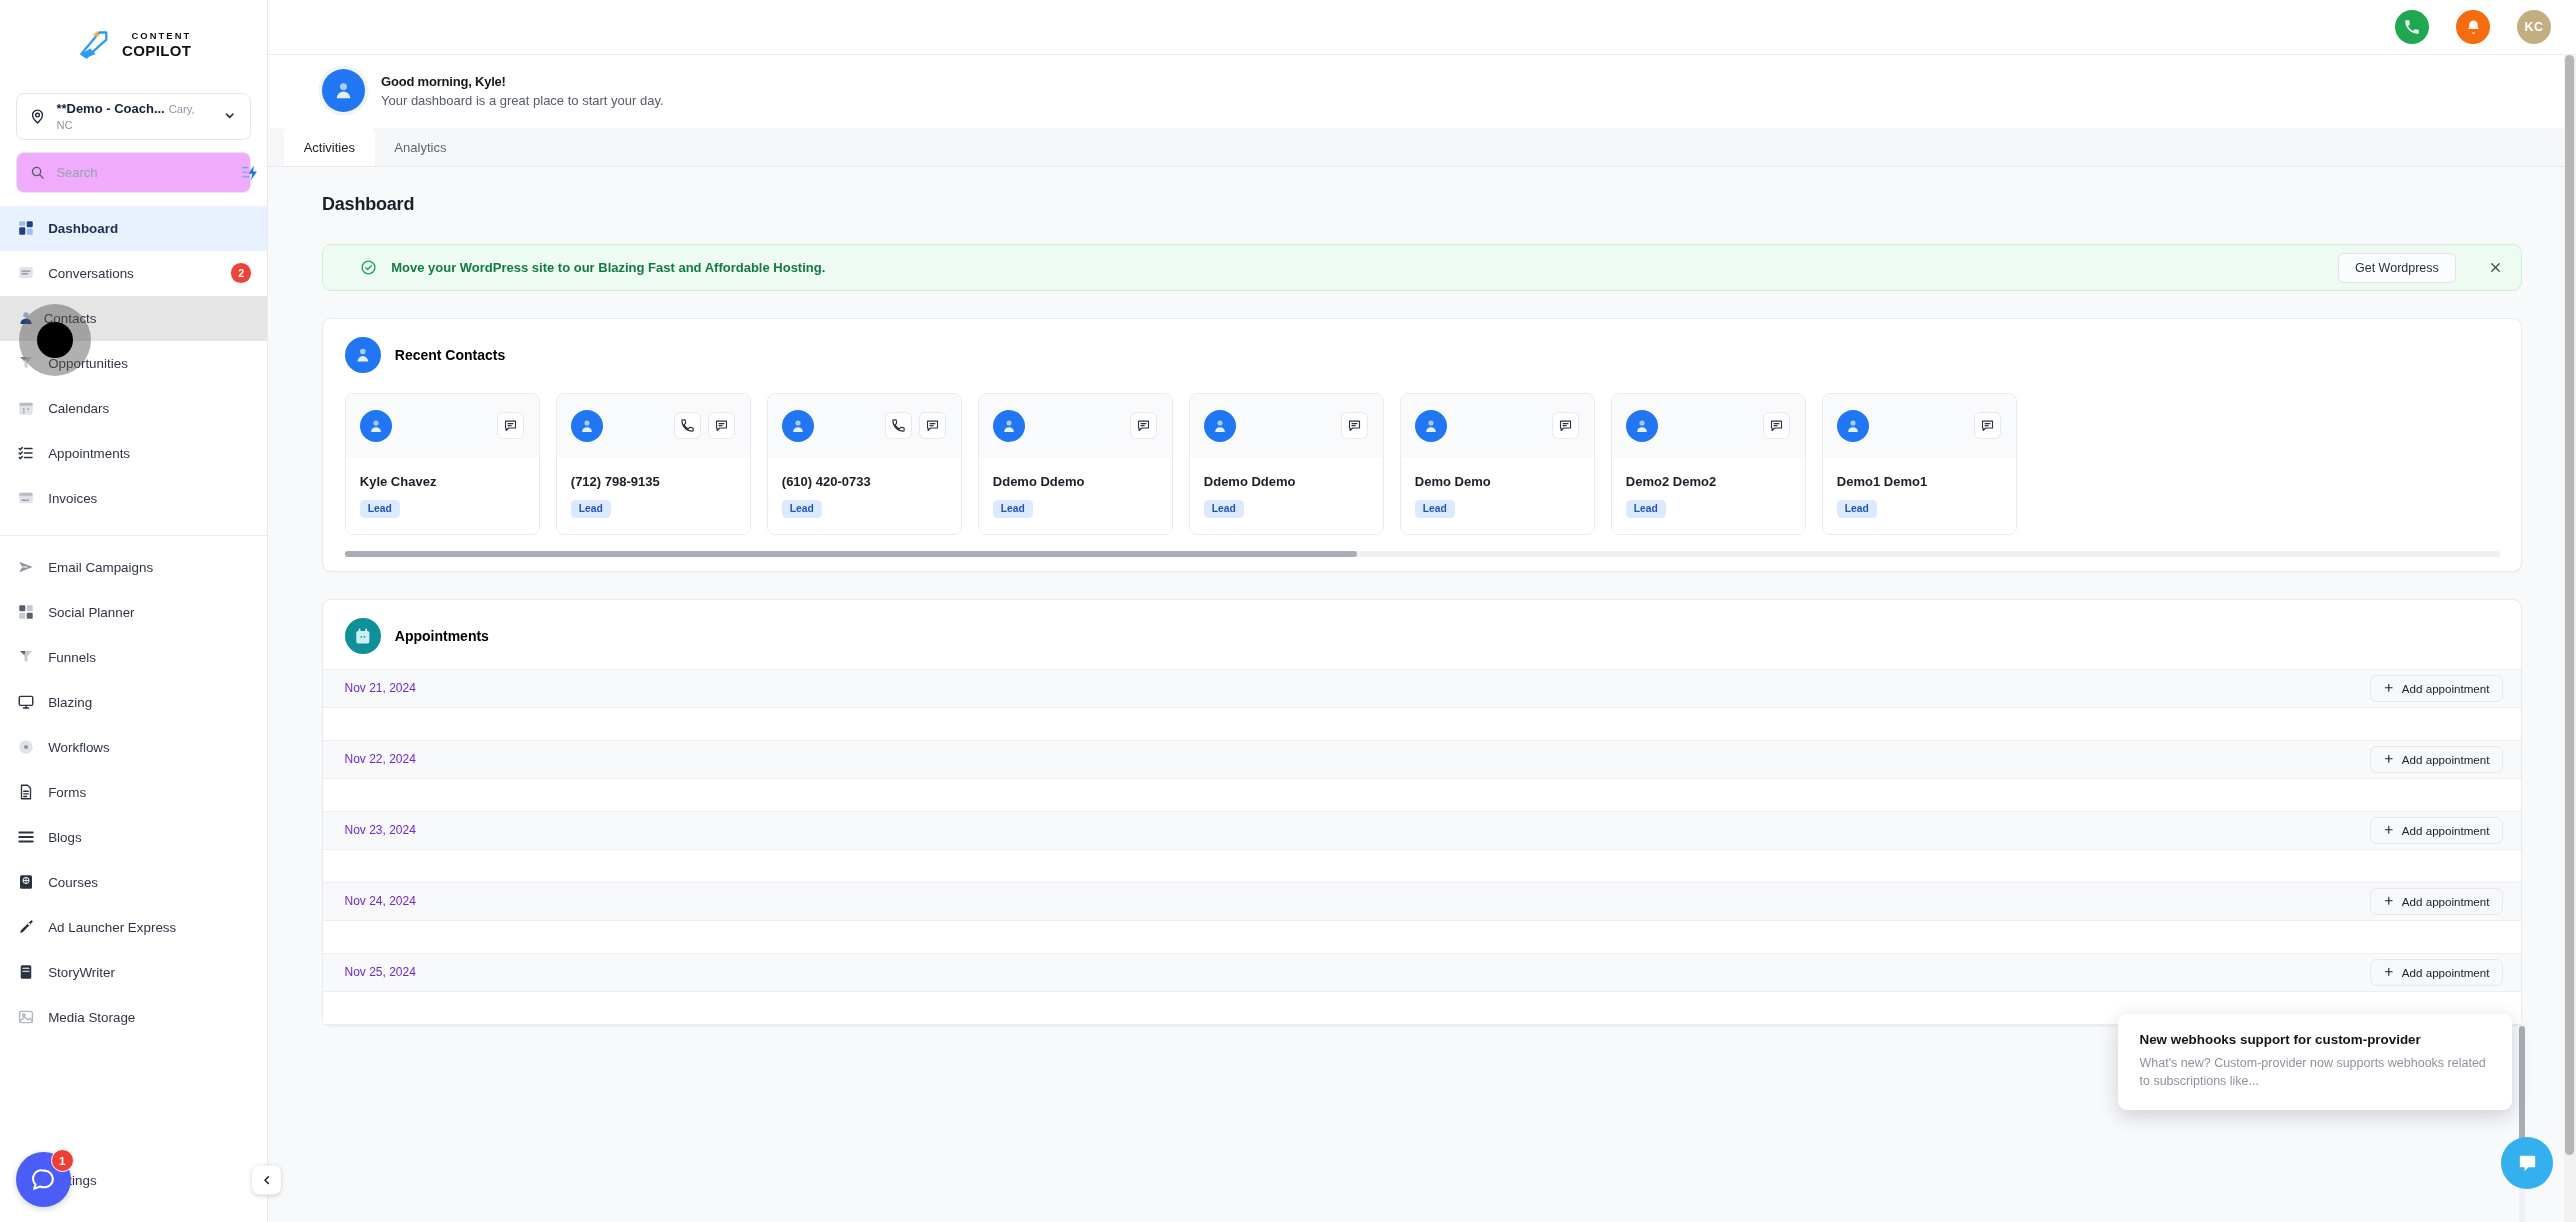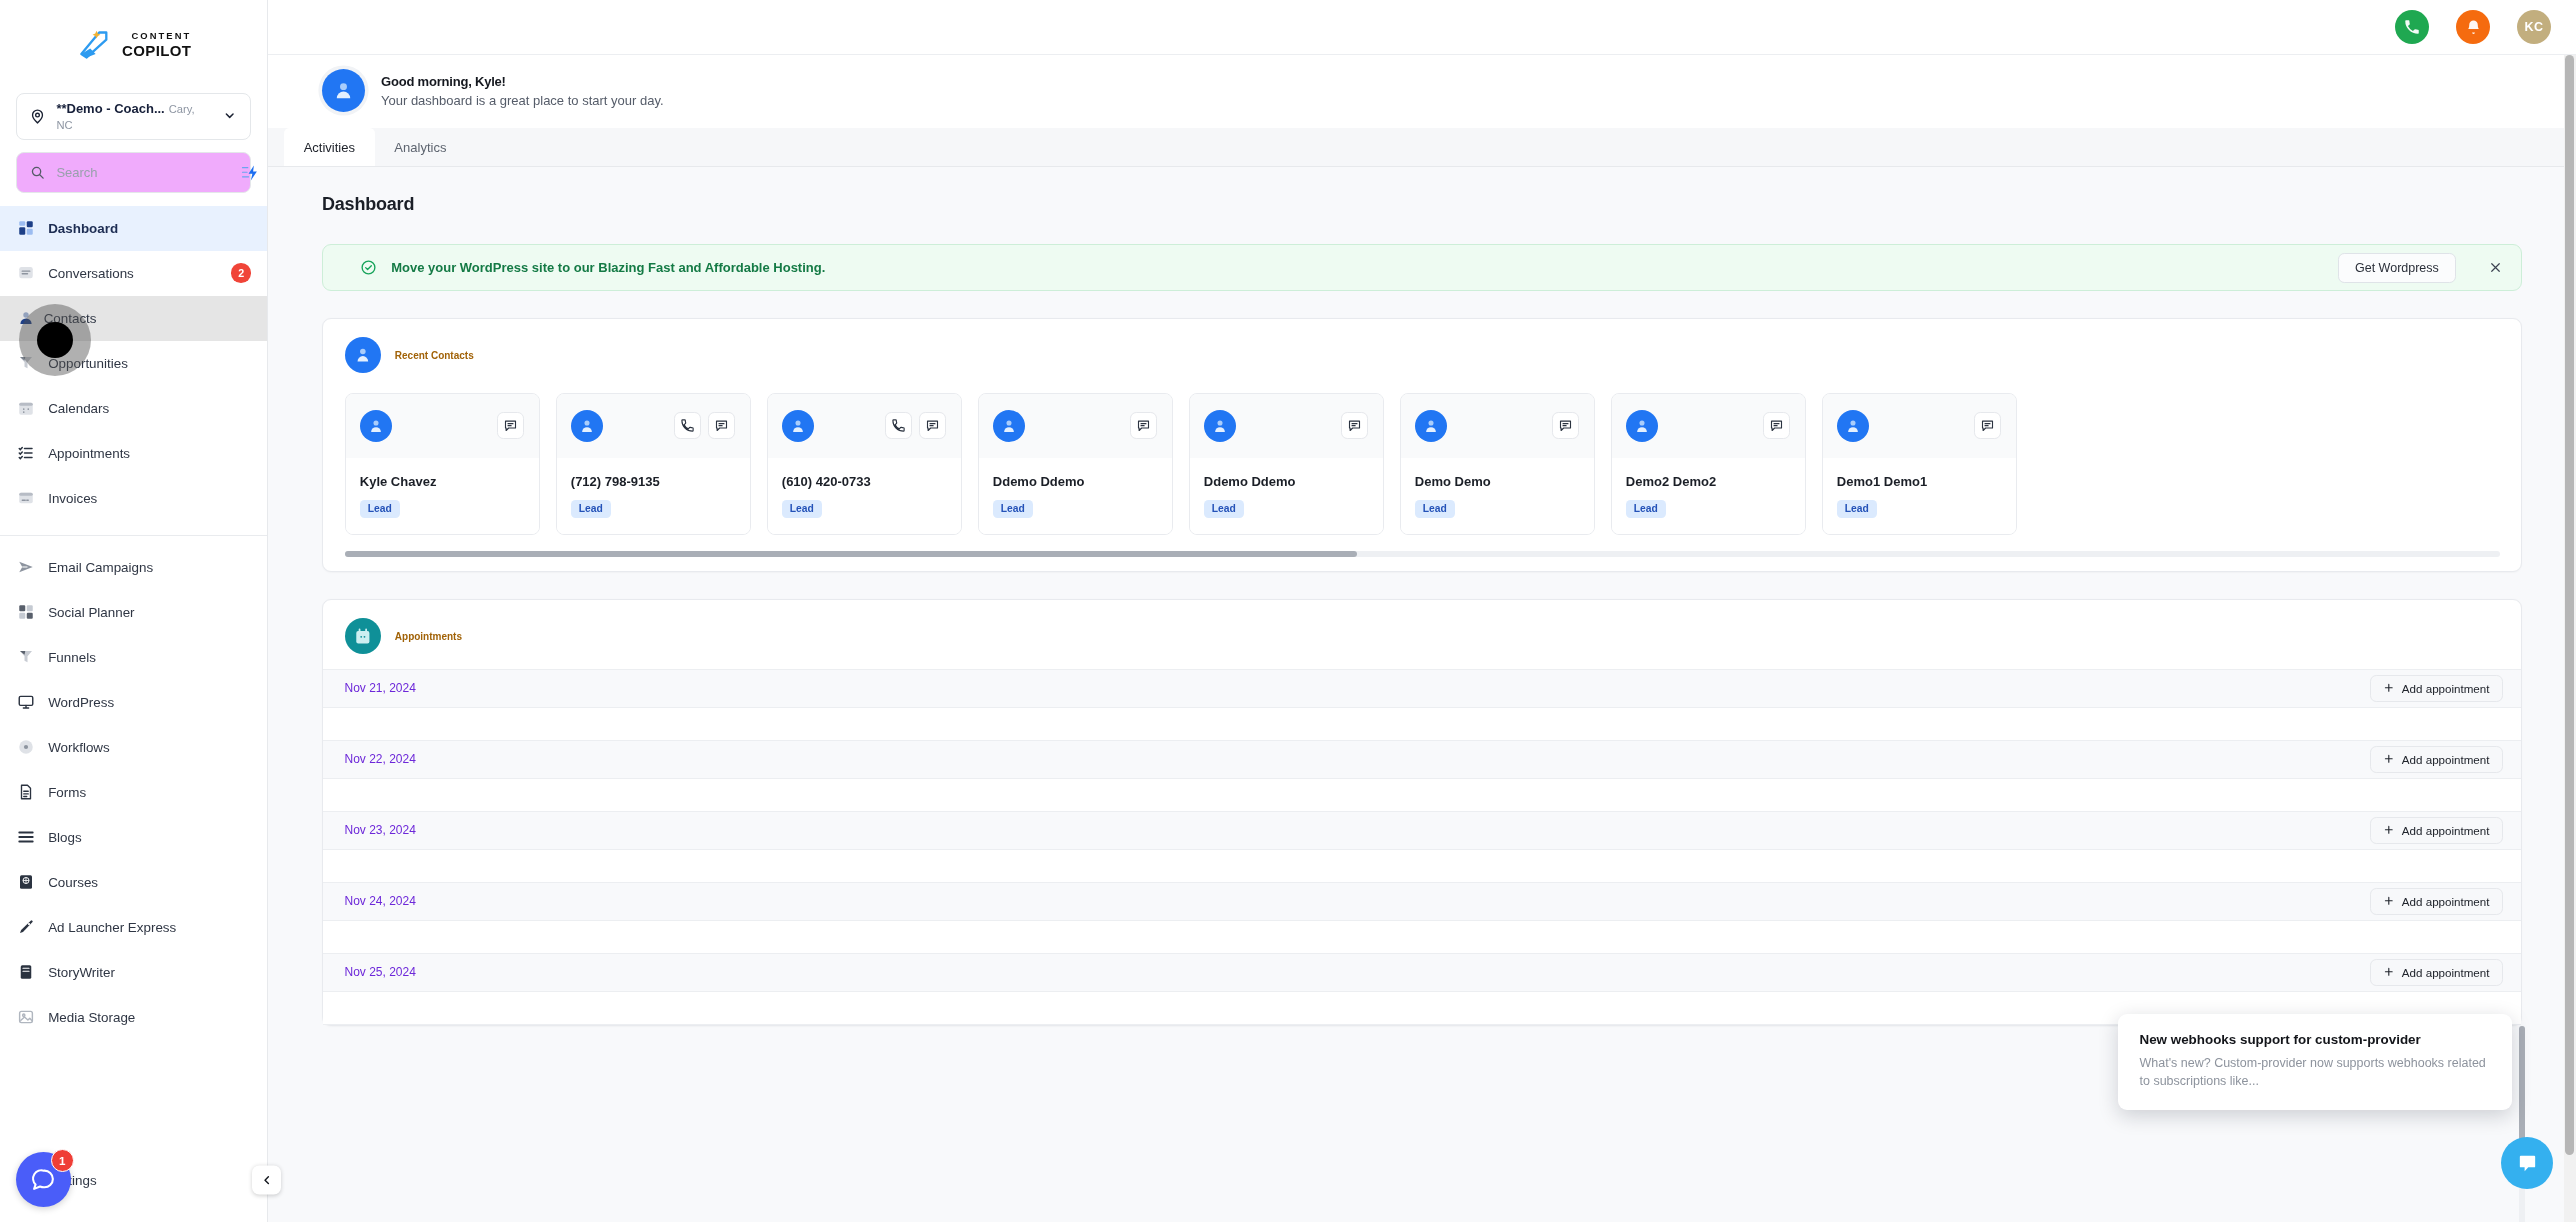--- a/index.html
+++ b/index.html
@@ -143,21 +143,21 @@
 
   .card {
     margin: 27px 54px 0 54px;
     background: #fff; border: 0.9px solid #e8eaee; border-radius: 9px;
     box-shadow: 0 0.9px 1.8px rgba(16,24,40,.03);
   }
   .card-head { display: flex; align-items: center; gap: 14.3px; padding: 18px 21.5px 14.3px 21.5px; }
   .card-ico { width: 36px; height: 36px; border-radius: 50%; display: flex; align-items: center; justify-content: center; }
   .card-ico.blue { background: #2176f3; }
   .card-ico.teal { background: #0f9098; }
-  .card-title { font-size: 10px; font-weight: 700; color: #a16207; }
+  .card-title { font-size: 14px; font-weight: 700; color: #000000; }
 
   .contacts-strip { display: flex; gap: 16px; padding: 5.4px 21.5px 0 21.5px; overflow: hidden; }
   .contact-card {
     flex: 0 0 195px; width: 195px;
     border: 0.9px solid #e9ebef; border-radius: 8px; overflow: hidden; background: #fff;
   }
   .cc-top { background: #f9fafb; height: 64px; display: flex; align-items: center; justify-content: space-between; padding: 0 14.3px; }
   .cc-av { width: 32px; height: 32px; border-radius: 50%; background: #2176f3; display: flex; align-items: center; justify-content: center; }
   .cc-actions { display: flex; gap: 7.2px; }
   .cc-btn {
@@ -385,21 +385,21 @@
             </span>
             <span class="lbl">Funnels</span>
           </div>
           <div class="nav-item">
             <span class="ic">
               <svg width="18" height="18" viewBox="0 0 24 24" fill="none" stroke="#2b3340" stroke-width="1.9">
                 <rect x="3" y="4.5" width="18" height="12" rx="1.8"></rect>
                 <path d="M12 16.5v3M8.5 20h7" stroke-linecap="round"></path>
               </svg>
             </span>
-            <span class="lbl">WordPress</span>
+            <span class="lbl">Blazing</span>
           </div>
           <div class="nav-item">
             <span class="ic">
               <svg width="18" height="18" viewBox="0 0 24 24">
                 <circle cx="12" cy="12" r="9" fill="#dfe2e7"></circle>
                 <circle cx="12" cy="12" r="2.8" fill="#8d949f"></circle>
               </svg>
             </span>
             <span class="lbl">Workflows</span>
           </div>

